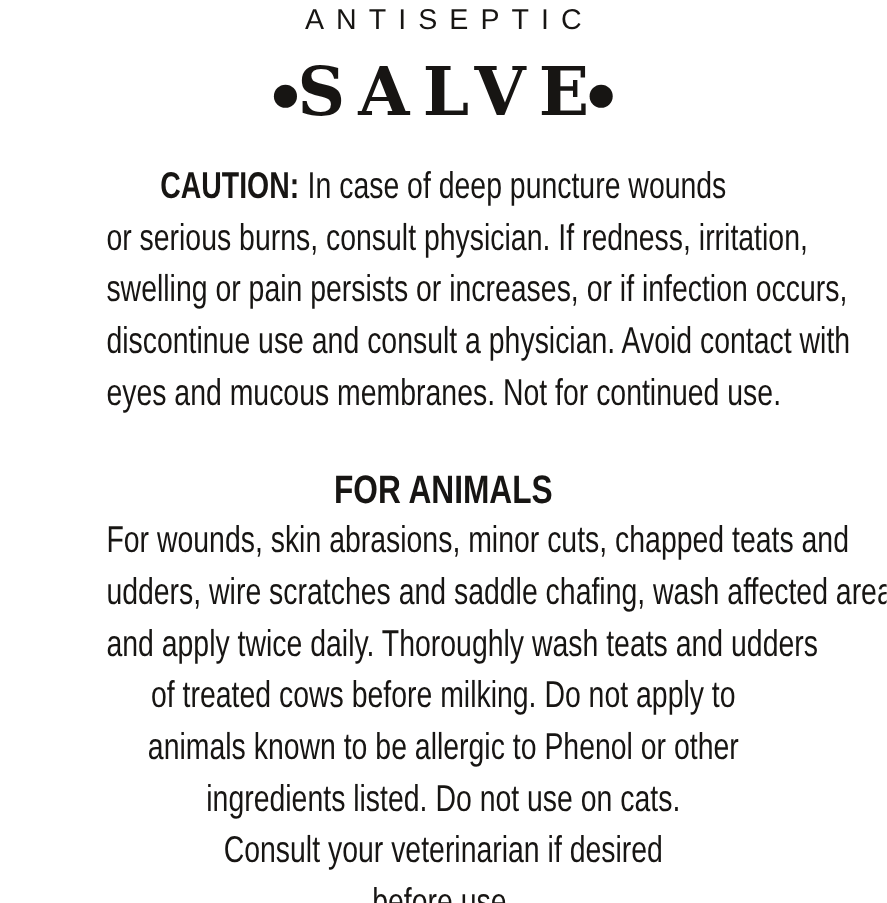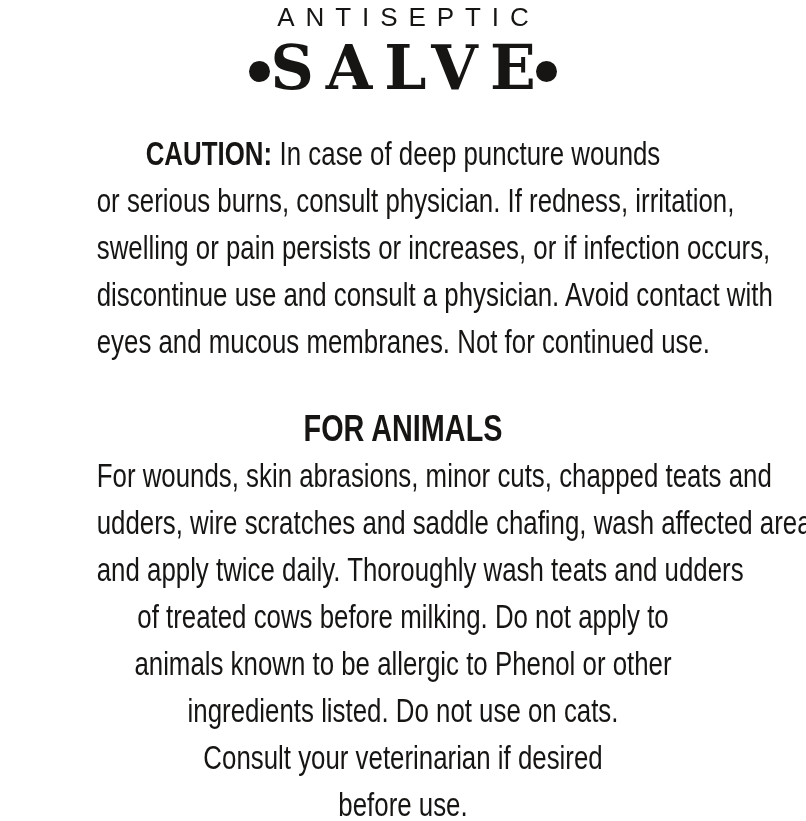--- a/index.html
+++ b/index.html
@@ -29,20 +29,21 @@
     letter-spacing: 0.42em;
     text-indent: 0.42em; 
     color: #171513;
   }
   
   .title-row {
     height: 72px;
     display: flex;
     align-items: center;
     justify-content: center;
+    margin-top: 16px;
   }
   .dot {
     width: 21px;
     height: 21px;
     border-radius: 50%;
     background: #171513;
     flex: 0 0 auto;
     margin-top: 6px;
   }
   .title {

